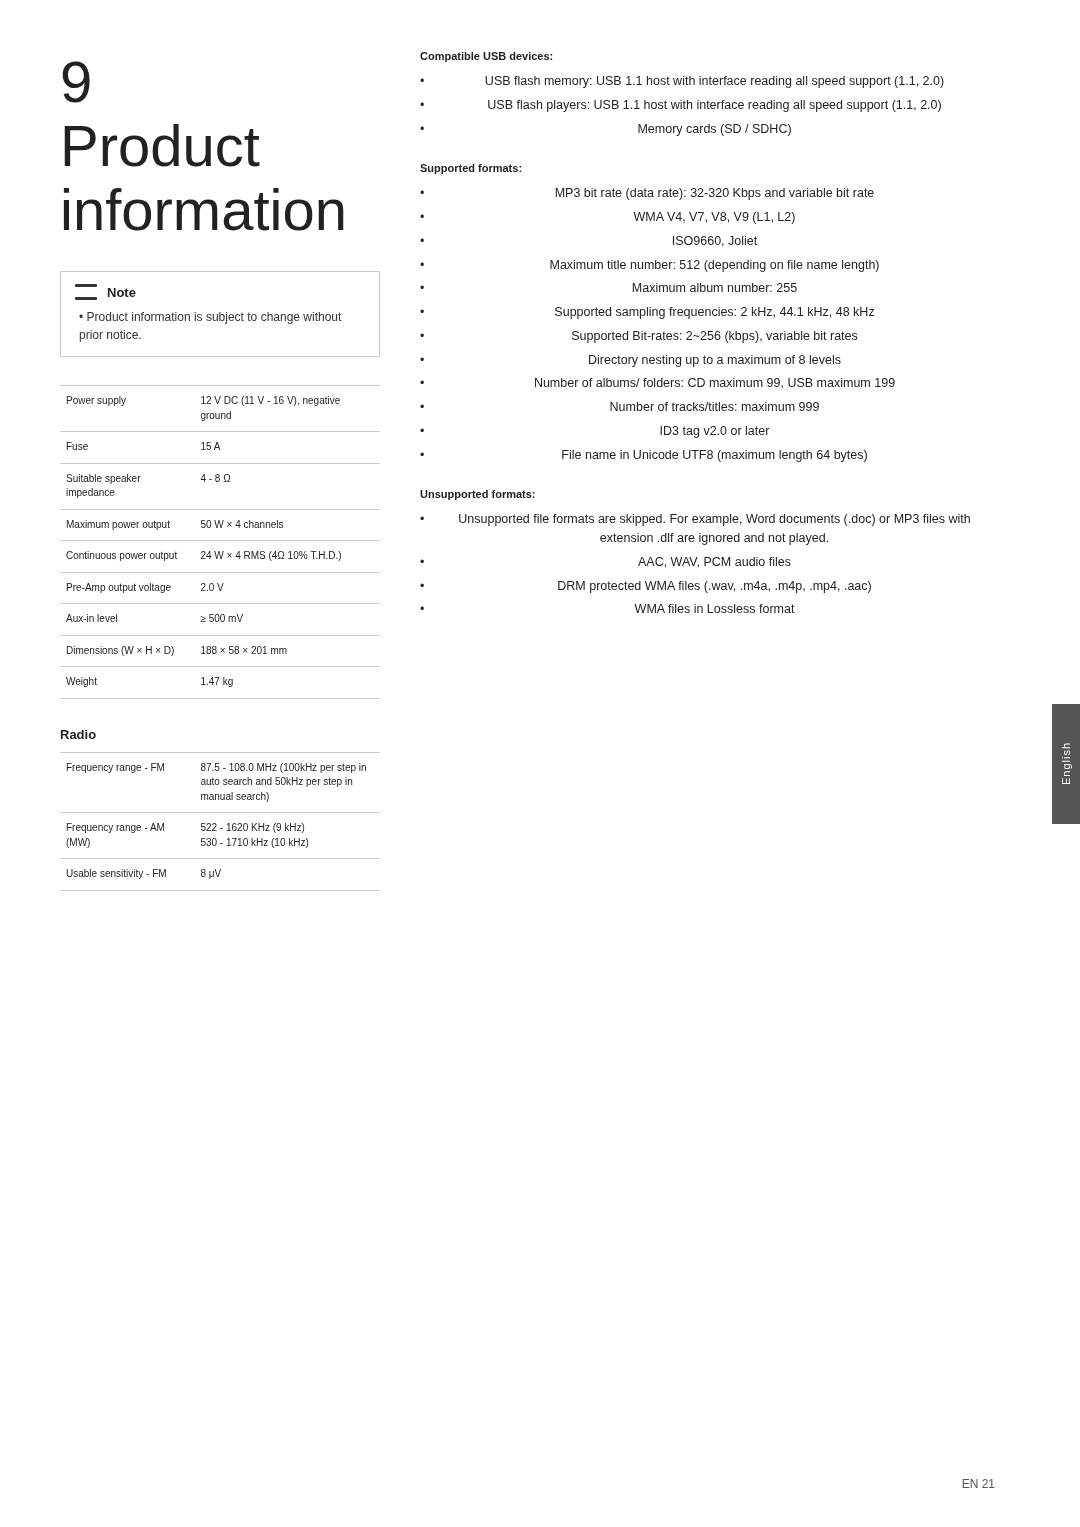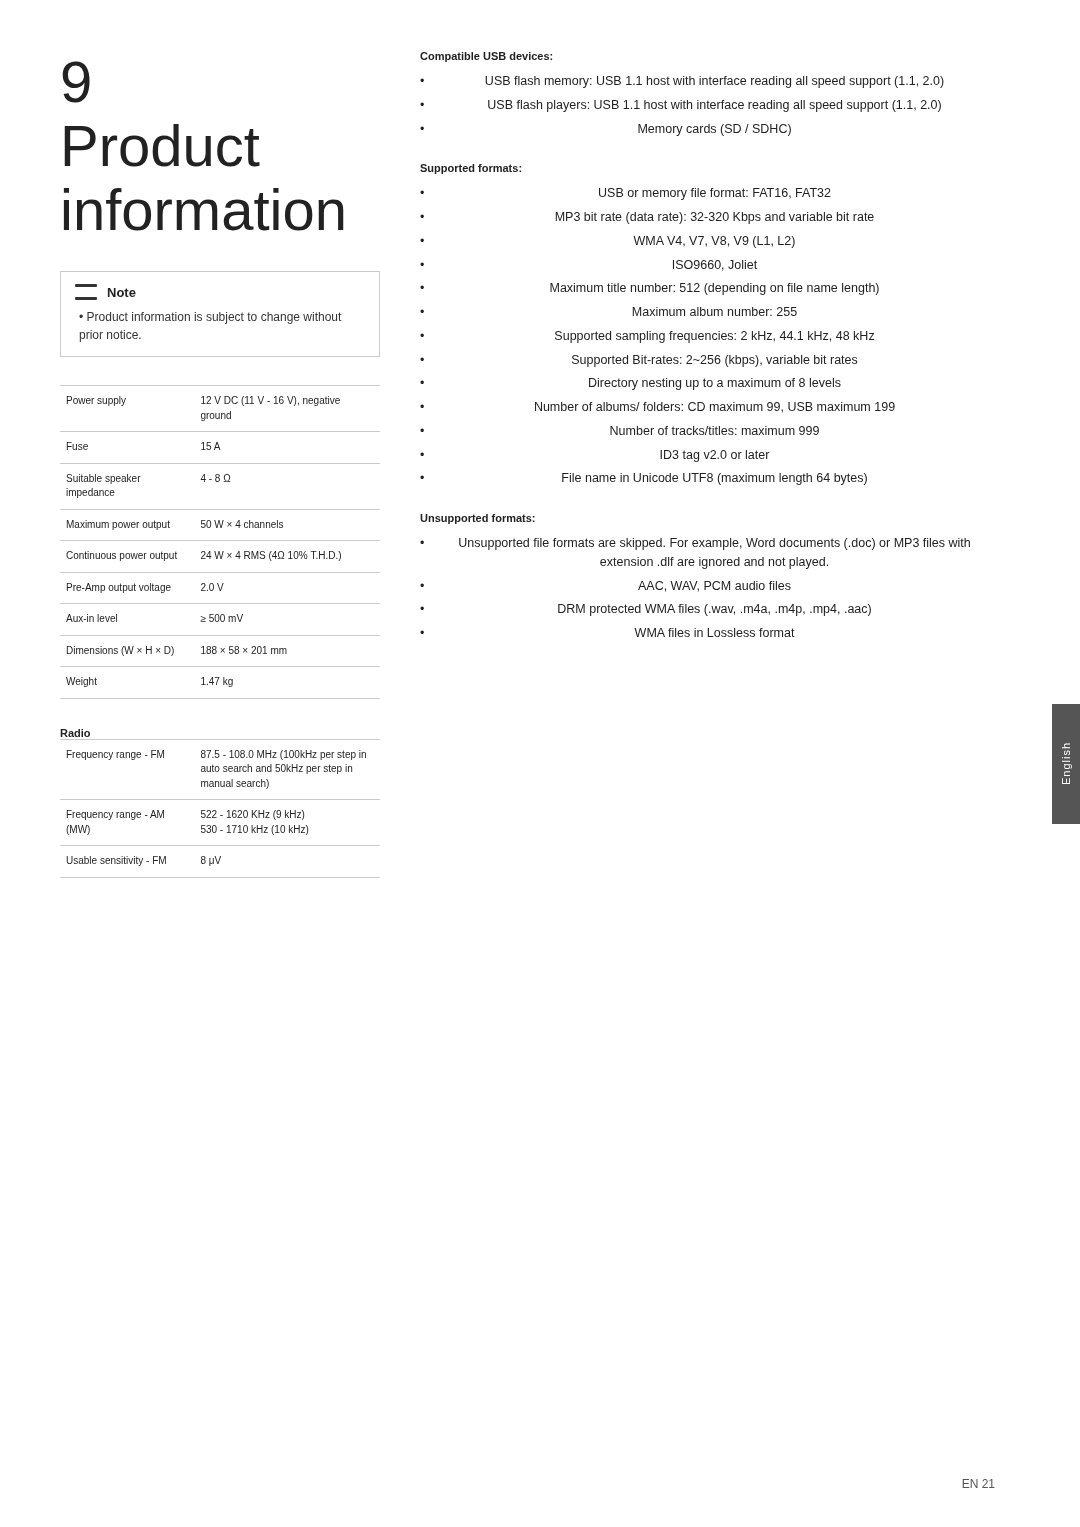--- a/index.html
+++ b/index.html
@@ -134,22 +134,23 @@
     .spec-table td:first-child {
       width: 42%;
       padding-right: 10px;
     }
     .spec-table td:last-child {
       width: 58%;
     }
 
     
     .section-heading {
-      font-size: 11px;
+      font-size: 13px;
       font-weight: bold;
+      margin-bottom: 10px;
       color: #222;
     }
 
     
     .right-section {
       margin-bottom: 24px;
     }
     .right-section-heading {
       font-size: 11px;
       font-weight: bold;
@@ -288,21 +289,20 @@
         <ul class="bullet-list" id="usb-list">
             <li>USB flash memory: USB 1.1 host with interface reading all speed support (1.1, 2.0)</li>
             <li>USB flash players: USB 1.1 host with interface reading all speed support (1.1, 2.0)</li>
             <li>Memory cards (SD / SDHC)</li>
           </ul>
       </div>
 
       <div class="right-section">
         <div class="right-section-heading">Supported formats:</div>
         <ul class="bullet-list" id="supported-list">
-            <li>USB or memory file format: FAT16, FAT32</li>
             <li>MP3 bit rate (data rate): 32-320 Kbps and variable bit rate</li>
             <li>WMA V4, V7, V8, V9 (L1, L2)</li>
             <li>ISO9660, Joliet</li>
             <li>Maximum title number: 512 (depending on file name length)</li>
             <li>Maximum album number: 255</li>
             <li>Supported sampling frequencies: 2 kHz, 44.1 kHz, 48 kHz</li>
             <li>Supported Bit-rates: 2~256 (kbps), variable bit rates</li>
             <li>Directory nesting up to a maximum of 8 levels</li>
             <li>Number of albums/ folders: CD maximum 99, USB maximum 199</li>
             <li>Number of tracks/titles: maximum 999</li>

